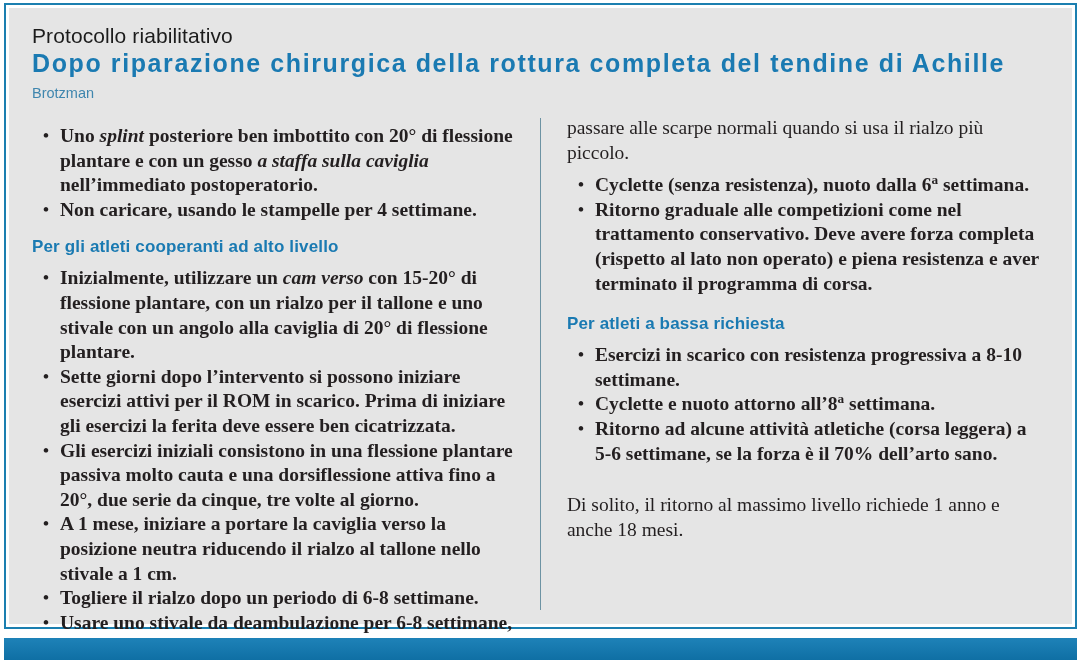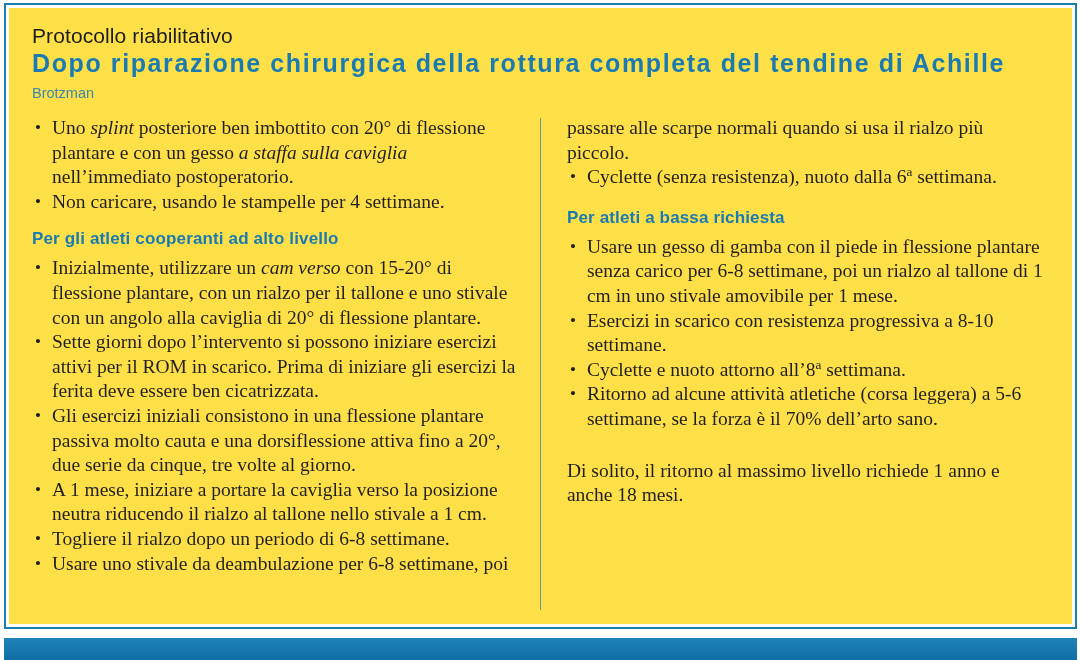--- a/index.html
+++ b/index.html
@@ -24,21 +24,21 @@
 
   
   .frame {
     position: absolute;
     left: 4px;
     top: 3px;
     width: 1073px;
     height: 626px;
     border: 2px solid #1b7fb0;
     box-sizing: border-box;
-    background: #fde047;
+    background: #e5e5e5;
   }
   .frame-inner-tint {
     position: absolute;
     left: 0; top: 0; right: 0; bottom: 0;
     border: 3px solid #ffffff;
     box-sizing: border-box;
     pointer-events: none;
   }
 
   
@@ -116,22 +116,23 @@
     height: 492px;
     flex: 0 0 1px;
   }
   .col-right {
     width: 512px;
     padding-left: 26px;
   }
 
   ul.bl {
     list-style: none;
-    margin: 0;
+    margin: 8px;
     padding: 0;
+    font-weight: bold;
   }
   ul.bl > li {
     position: relative;
     padding-left: 20px;
     font-size: 19.5px;
     line-height: 24.6px;
     color: #231f20;
     margin: 0 0 0 0;
     font-family: "Liberation Serif", serif;
   }
@@ -215,26 +216,26 @@
         <div class="divider"></div>
 
         <div class="col col-right">
 
           <div style="font-size:19.5px;line-height:24.6px;color:#231f20;">passare alle scarpe normali quando si usa il rialzo più piccolo.</div>
 
           <ul class="bl">
             <li>
               Cyclette (senza resistenza), nuoto dalla 6<sup class="ord">a</sup> settimana.
             </li>
+            <li>Ritorno graduale alle competizioni come nel trattamento conservativo. Deve avere forza completa (rispetto al lato non operato) e piena resistenza e aver terminato il programma di corsa.</li>
           </ul>
 
           <div class="sec-head tight-top">Per atleti a bassa richiesta</div>
 
           <ul class="bl">
-            <li>Usare un gesso di gamba con il piede in flessione plantare senza carico per 6-8 settimane, poi un rialzo al tallone di 1 cm in uno stivale amovibile per 1 mese.</li>
             <li>Esercizi in scarico con resistenza progressiva a 8-10 settimane.</li>
             <li>
               Cyclette e nuoto attorno all’8<sup class="ord">a</sup> settimana.
             </li>
             <li>Ritorno ad alcune attività atletiche (corsa leggera) a 5-6 settimane, se la forza è il 70% dell’arto sano.</li>
           </ul>
 
           <div class="para">Di solito, il ritorno al massimo livello richiede 1 anno e anche 18 mesi.</div>
         </div>
 

